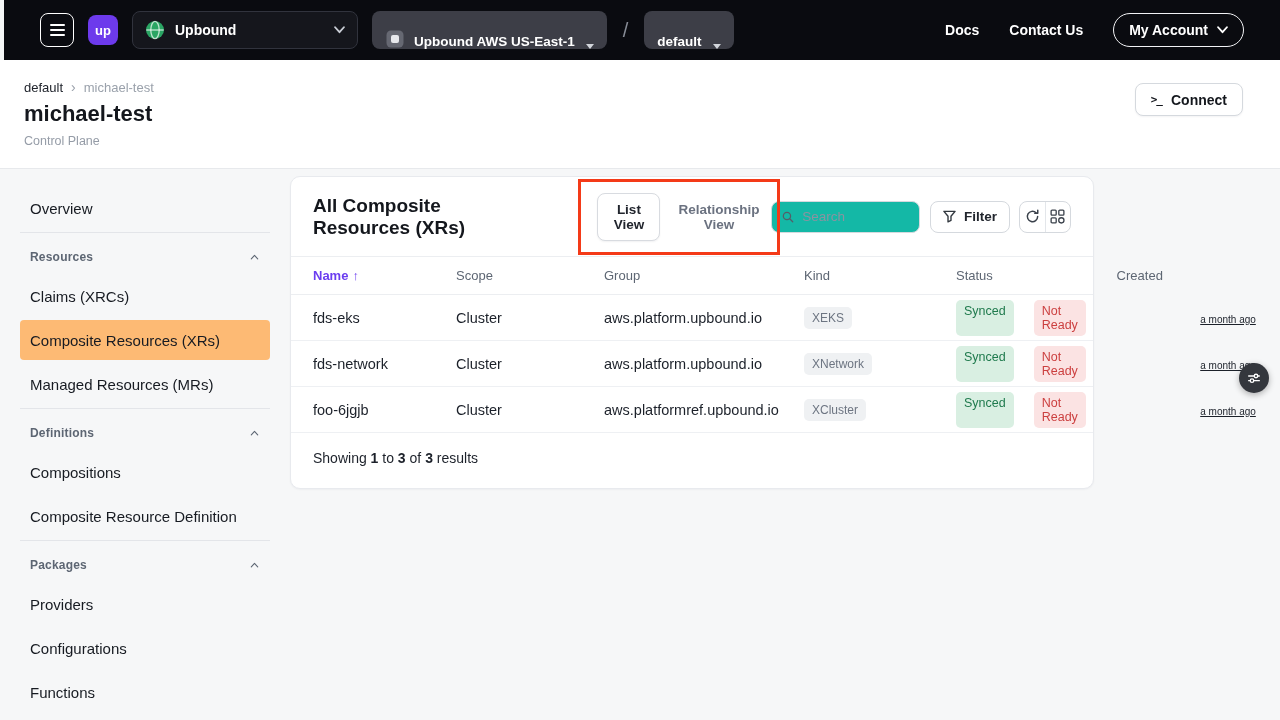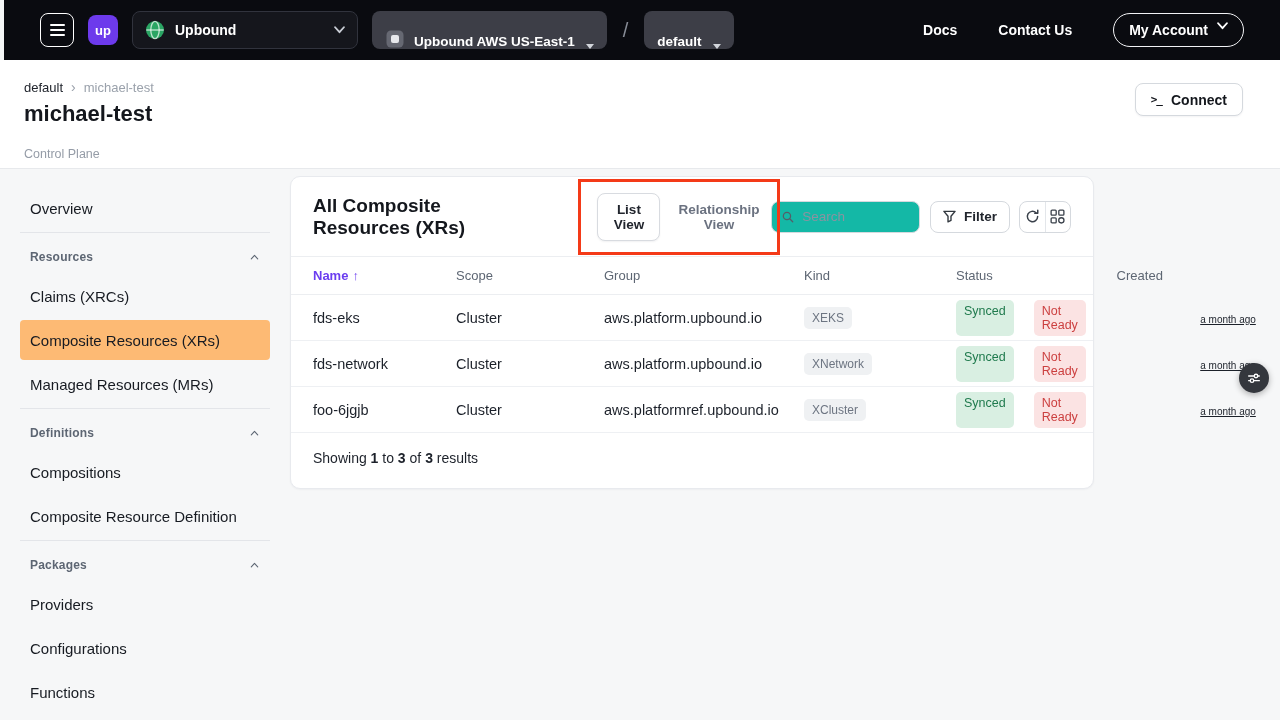--- a/index.html
+++ b/index.html
@@ -39,39 +39,39 @@
   .pill-select {
     height: 38px; background: #3d3e47; border-radius: 8px;
     display: flex; align-items: flex-end; gap: 9px; padding: 0 13px; cursor: pointer;
   }
   .pill-select .lbl { color: #fff; font-size: 13.5px; font-weight: 700; }
   .caret-down {
     width: 0; height: 0; border-left: 4.5px solid transparent; border-right: 4.5px solid transparent;
     border-top: 5.5px solid #d2d5db; margin-left: 2px;
   }
   .slash { color: #878c96; font-size: 20px; font-weight: 300; margin: 0 2px; }
-  .top-right { margin-left: auto; display: flex; align-items: center; gap: 41px; }
+  .top-right { margin-left: auto; display: flex; align-items: center; gap: 30px; }
   .top-link { color: #fff; font-size: 14px; font-weight: 700; text-decoration: none; cursor: pointer; }
   .account-btn {
-    display: flex; gap: 9px;
+    display: flex; align-items: center; gap: 9px;
     border: 1.5px solid #f1f2f5; border-radius: 999px; padding: 8px 15px;
     color: #fff; font-size: 14px; font-weight: 700; background: transparent; cursor: pointer;
   }
 
   
   .page-header {
     position: absolute; top: 60px; left: 0; right: 0; height: 109px;
     background: #fff; border-bottom: 1px solid #e7e9ec; padding: 19px 24px;
   }
   .breadcrumb { display: flex; align-items: center; gap: 8px; font-size: 13px; }
   .breadcrumb .bc-current { color: #21252d; }
   .breadcrumb .bc-sep { color: #9aa1ab; font-size: 14px; }
   .breadcrumb .bc-muted { color: #9aa1ab; }
   .page-title { margin-top: 6px; font-size: 22px; font-weight: 700; color: #14171d; }
-  .page-subtitle { margin-top: 20px; font-size: 12.5px; color: #959ca7; }
+  .page-subtitle { margin-top: 7px; font-size: 12.5px; color: #959ca7; }
   .connect-btn {
     position: absolute; right: 37px; top: 23px; height: 33px;
     display: flex; align-items: center; gap: 9px; padding: 0 15px;
     background: #fff; border: 1px solid #d5d9de; border-radius: 8px;
     font-size: 14px; font-weight: 700; color: #14171d; cursor: pointer;
     box-shadow: 0 1px 2px rgba(16,24,40,.05);
   }
   .connect-btn .term { font-family: "DejaVu Sans Mono", monospace; font-size: 11px; font-weight: 700; letter-spacing: -1px; }
 
   

